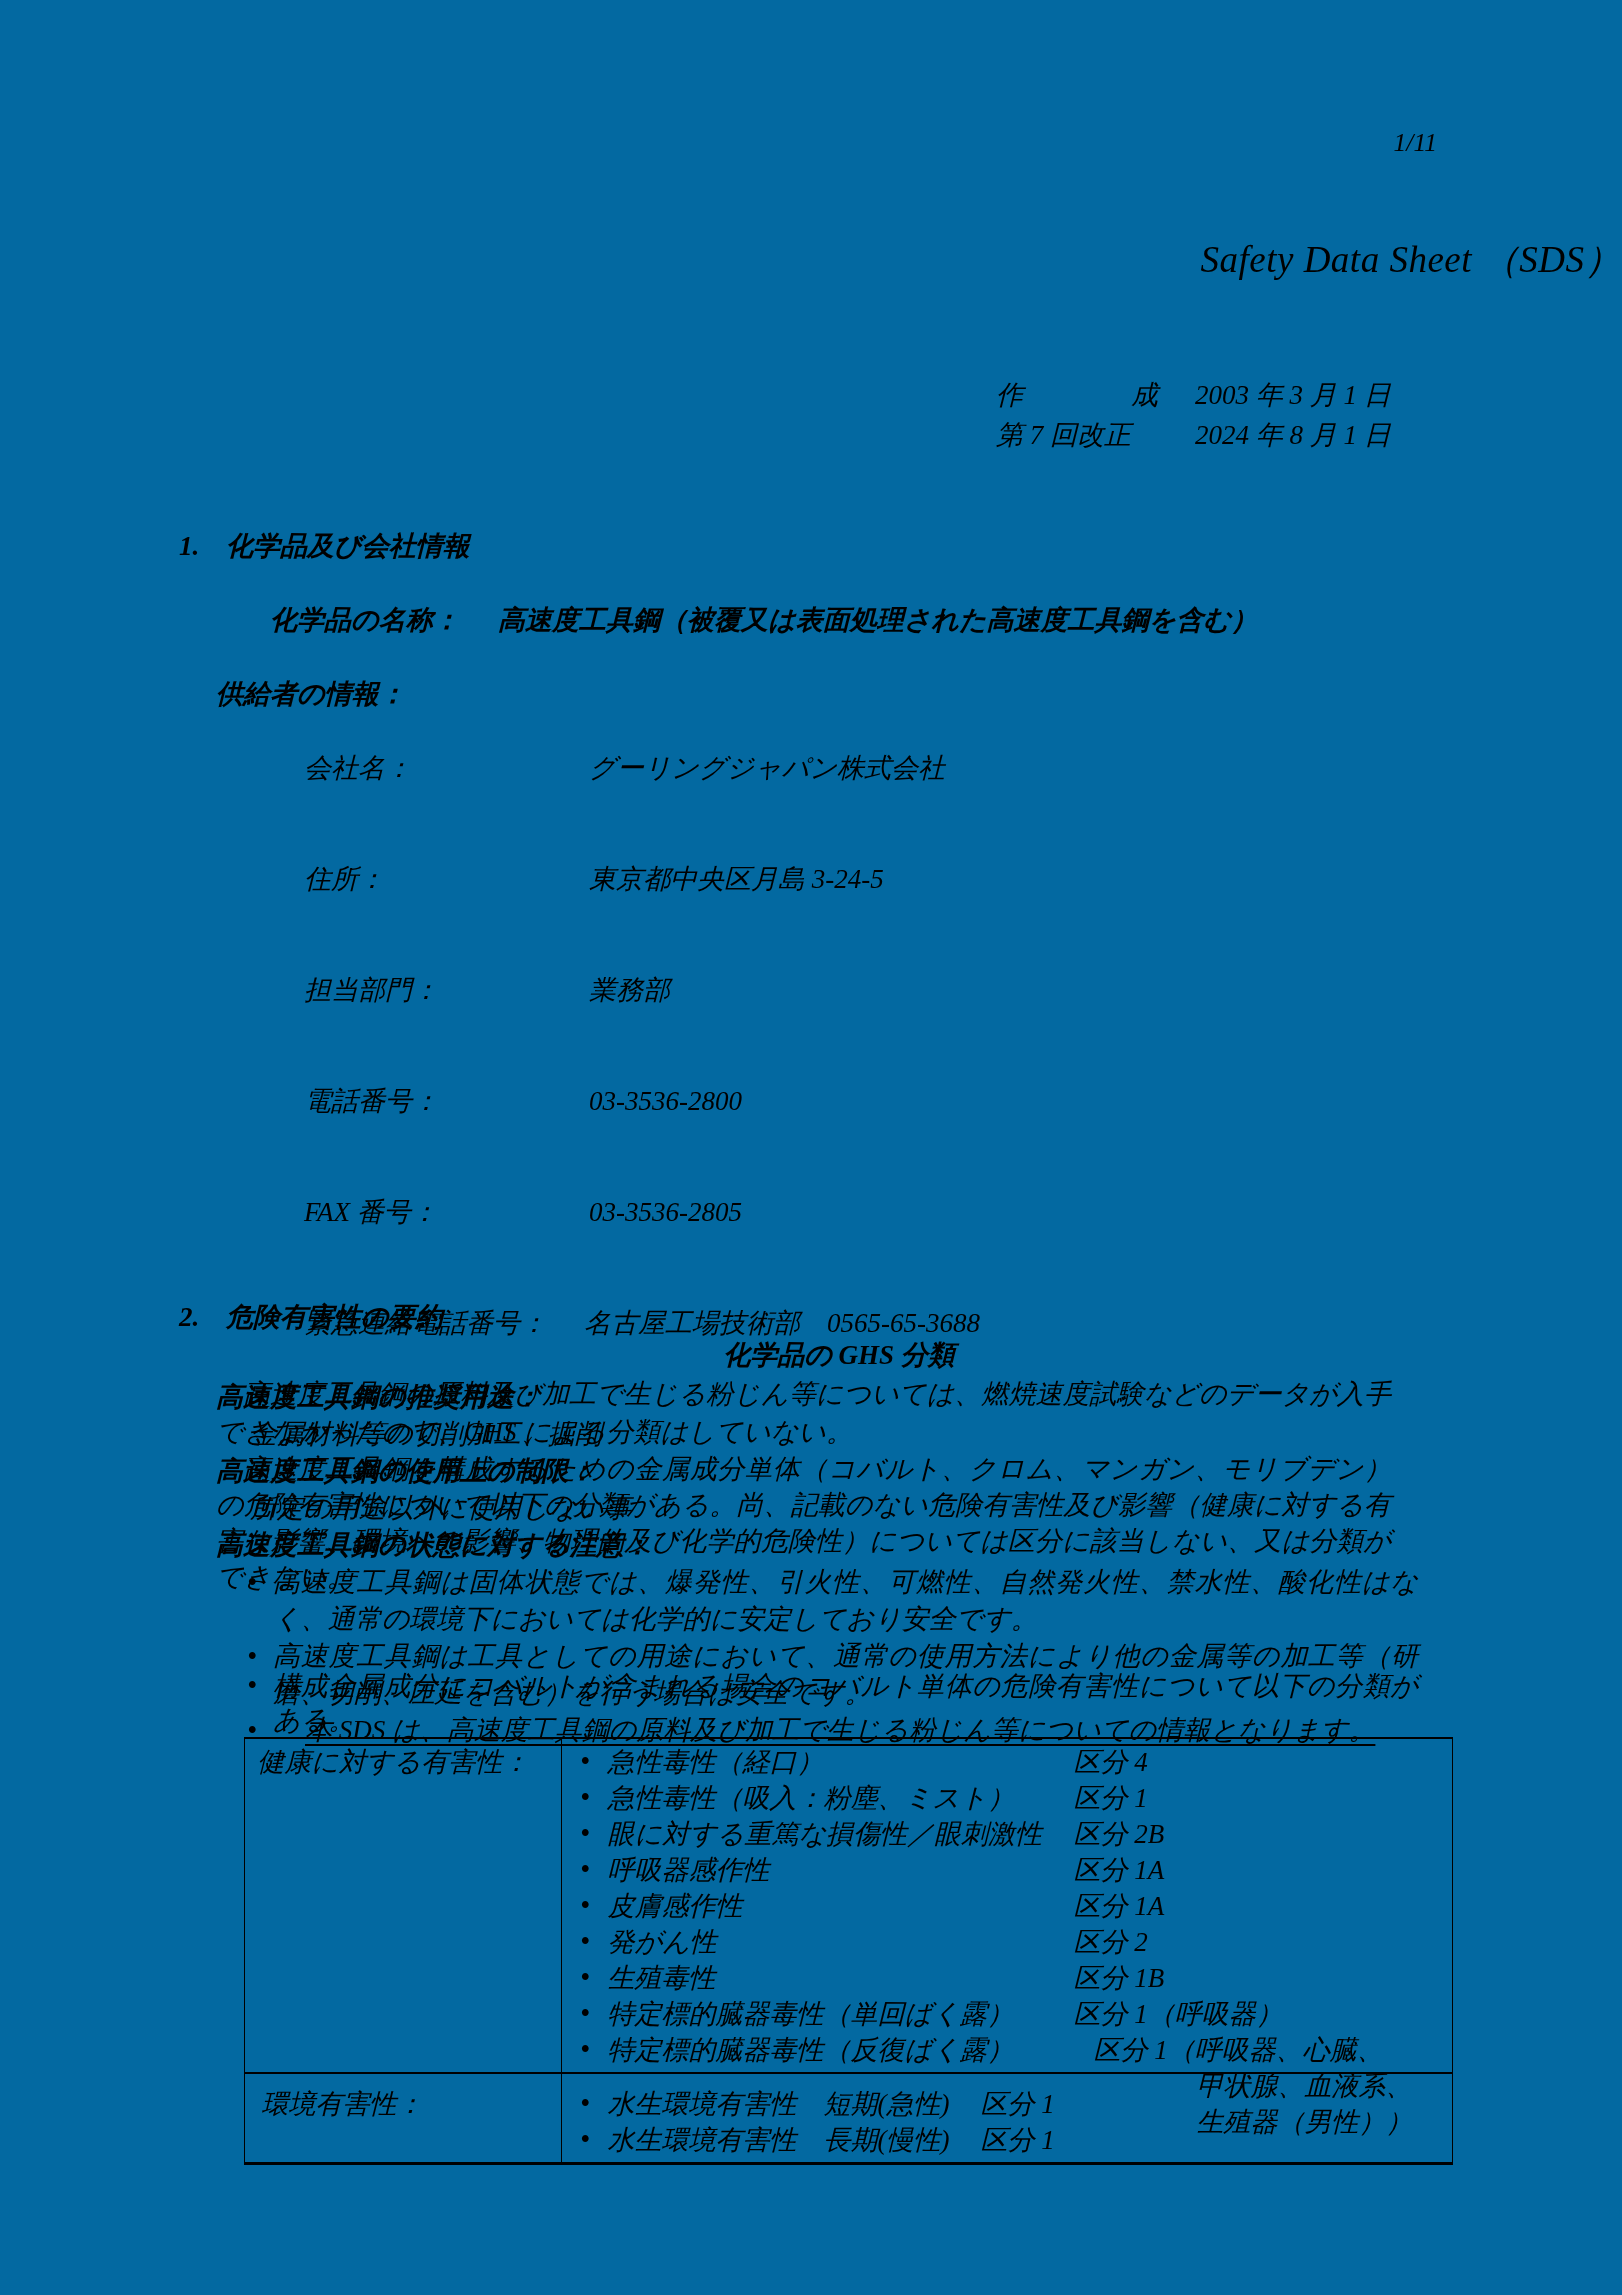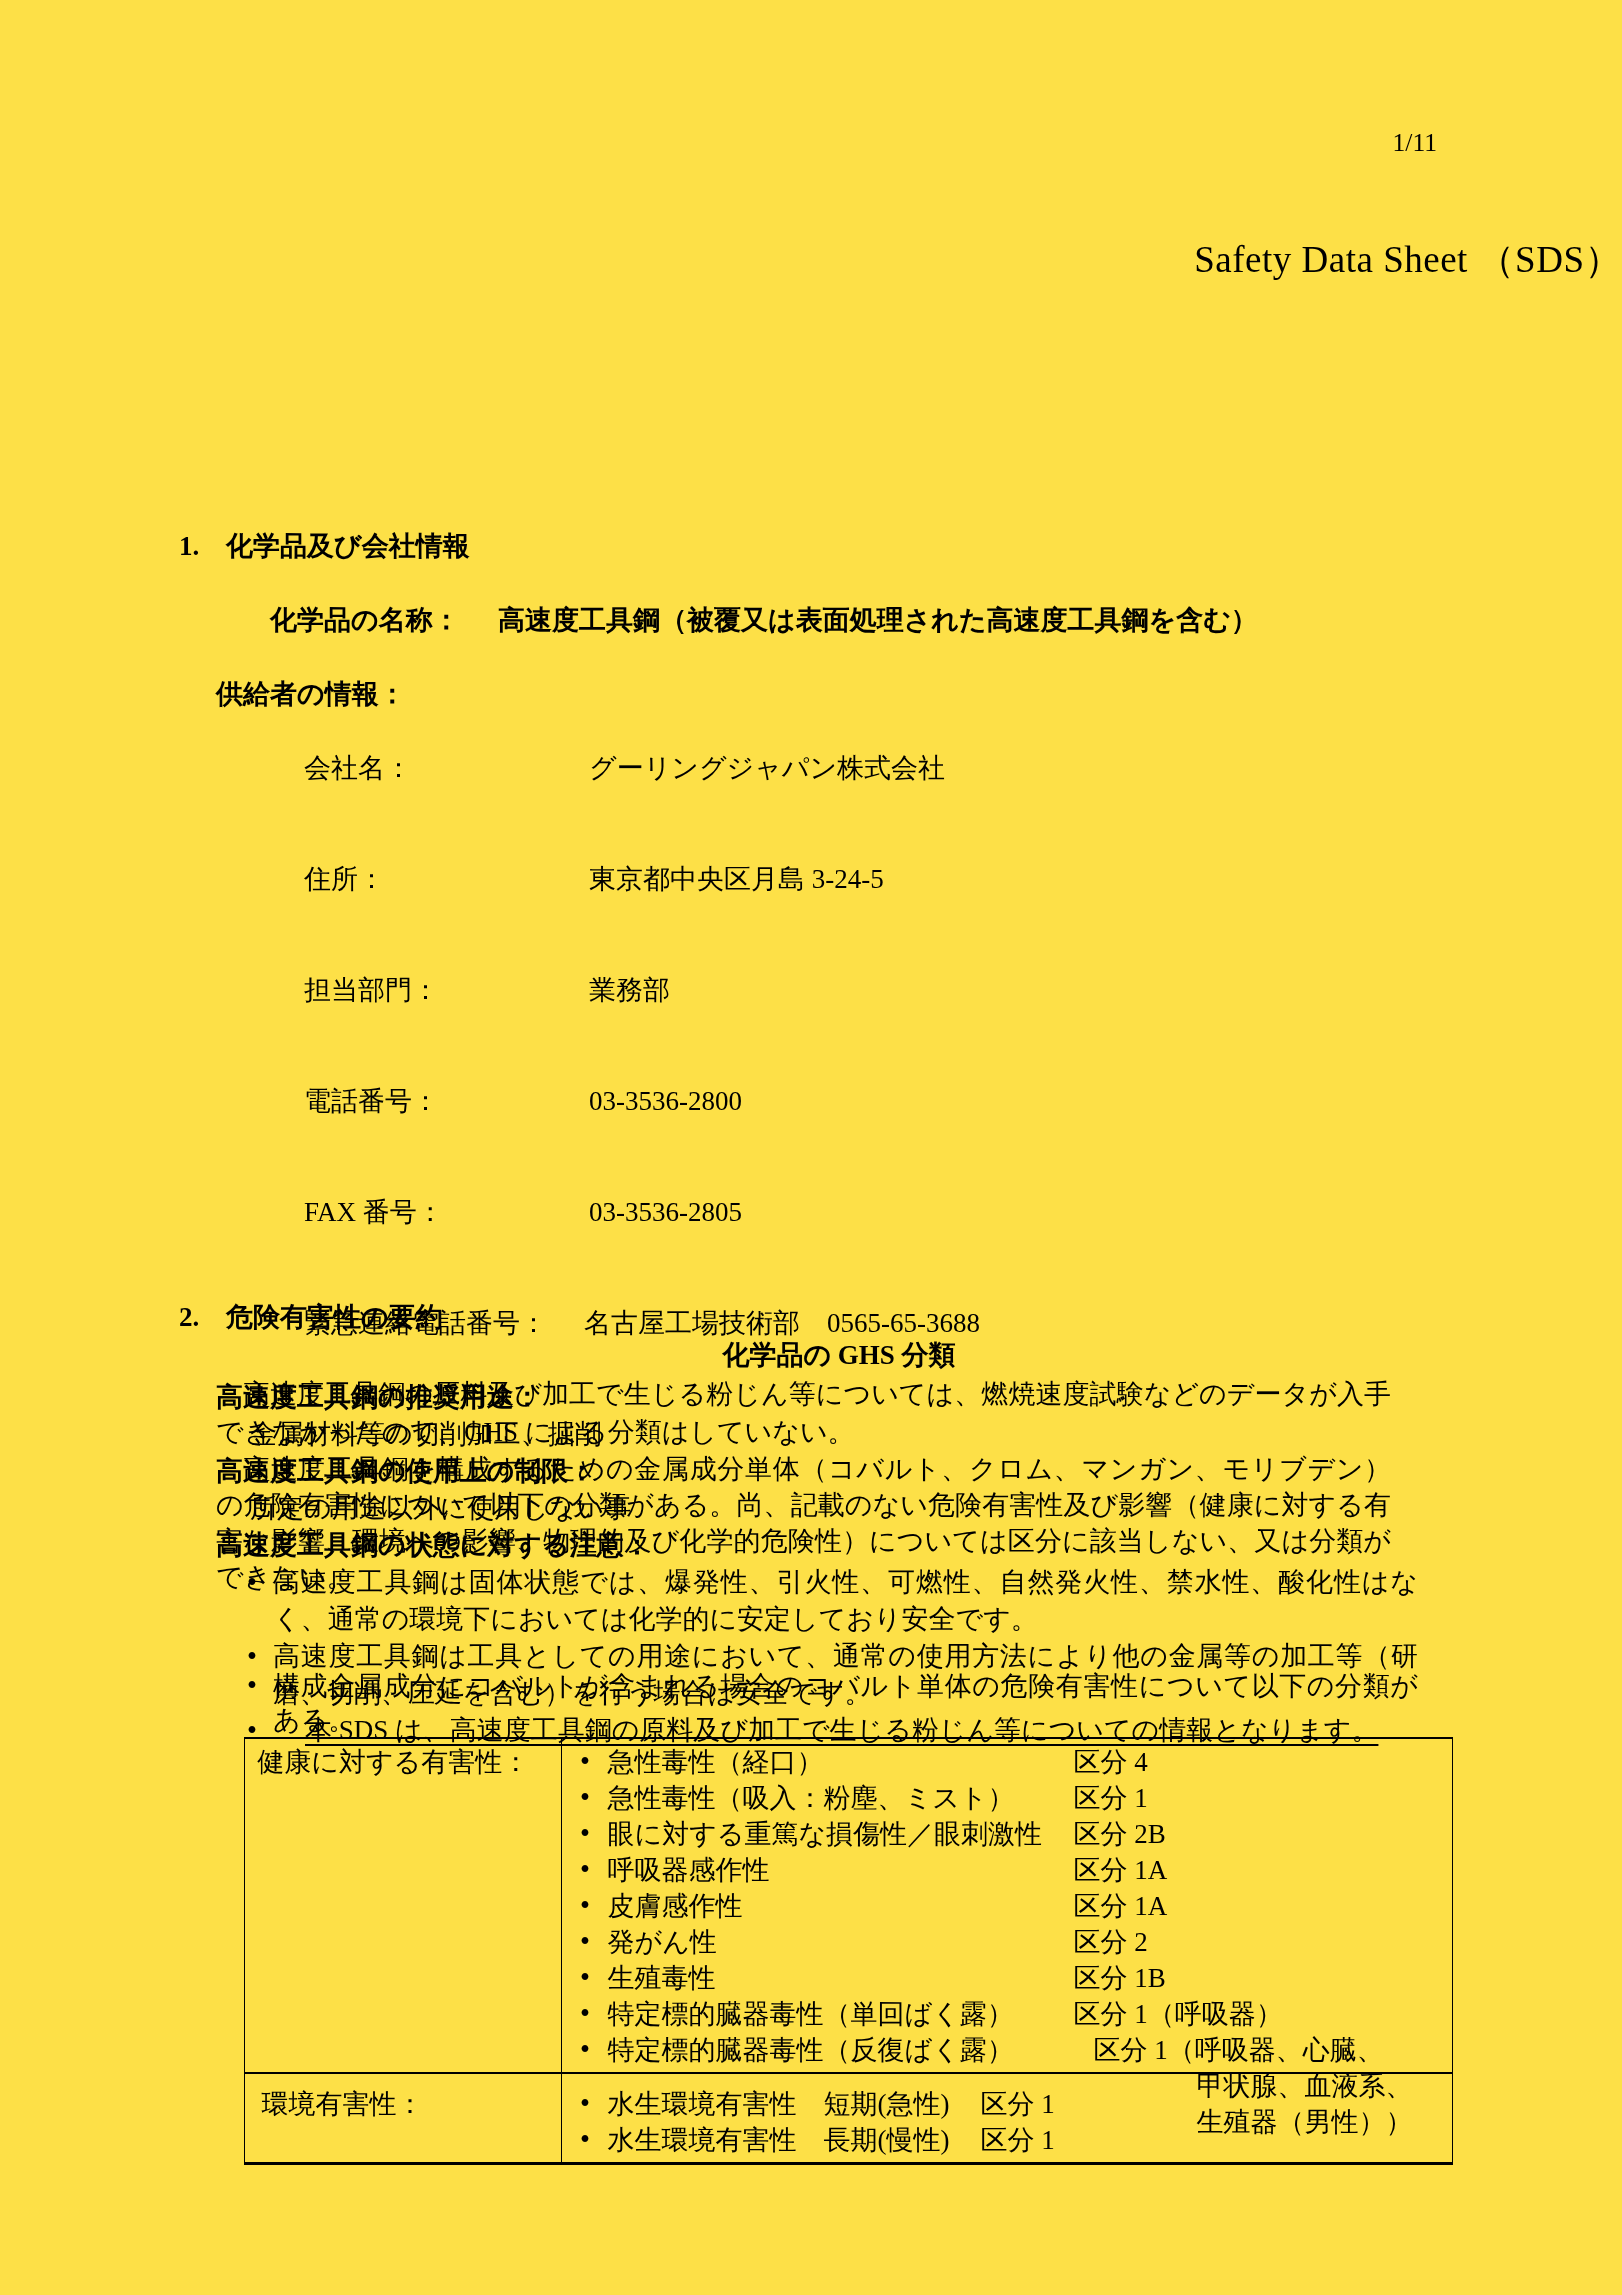--- a/index.html
+++ b/index.html
@@ -1,23 +1,24 @@
 <!DOCTYPE html>
 <html lang="ja" style="font-size:7.9px"><head>
 <meta charset="utf-8">
 <style>
   html,body{margin:0;padding:0;background:#888;}
   .page{
     position:relative;
     width:1622px;height:2295px;
-    background:#fde047;
+    background:#0369a1;
     color:#000;
     font-family:"Liberation Serif","DejaVu Serif",serif;
     font-size:27px;
     overflow:hidden;
+    font-style:italic;
   }
   .pageno{
     position:absolute;top:129px;right:185px;
     font-size:25.5px;line-height:1.1;
   }
   .doc-title{
     position:absolute;top:235px;left:0;width:100%;
     text-align:right;font-size:37px;font-weight:normal;margin:0;
     letter-spacing:0.5px;
   }
@@ -109,20 +110,30 @@
 </style>
 </head>
 <body>
 
 <div class="page">
 
   <div class="pageno">1/11</div>
 
   <h1 class="doc-title">Safety Data Sheet （SDS）</h1>
 
+  <div class="dates">
+    <div class="date-row">
+      <span class="date-label">作　　　　成</span>
+      <span class="date-value">2003 年 3 月 1 日</span>
+    </div>
+    <div class="date-row">
+      <span class="date-label">第 7 回改正</span>
+      <span class="date-value">2024 年 8 月 1 日</span>
+    </div>
+  </div>
 
   <div class="sec sec1">
     <div class="sec-head"><span class="sec-num">1.</span><span>化学品及び会社情報</span></div>
     <div class="sec-body">
 
       <div class="row kv0 b">
         <span class="lab">化学品の名称：</span><span>高速度工具鋼（被覆又は表面処理された高速度工具鋼を含む）</span>
       </div>
 
       <div class="row b">供給者の情報：</div>

